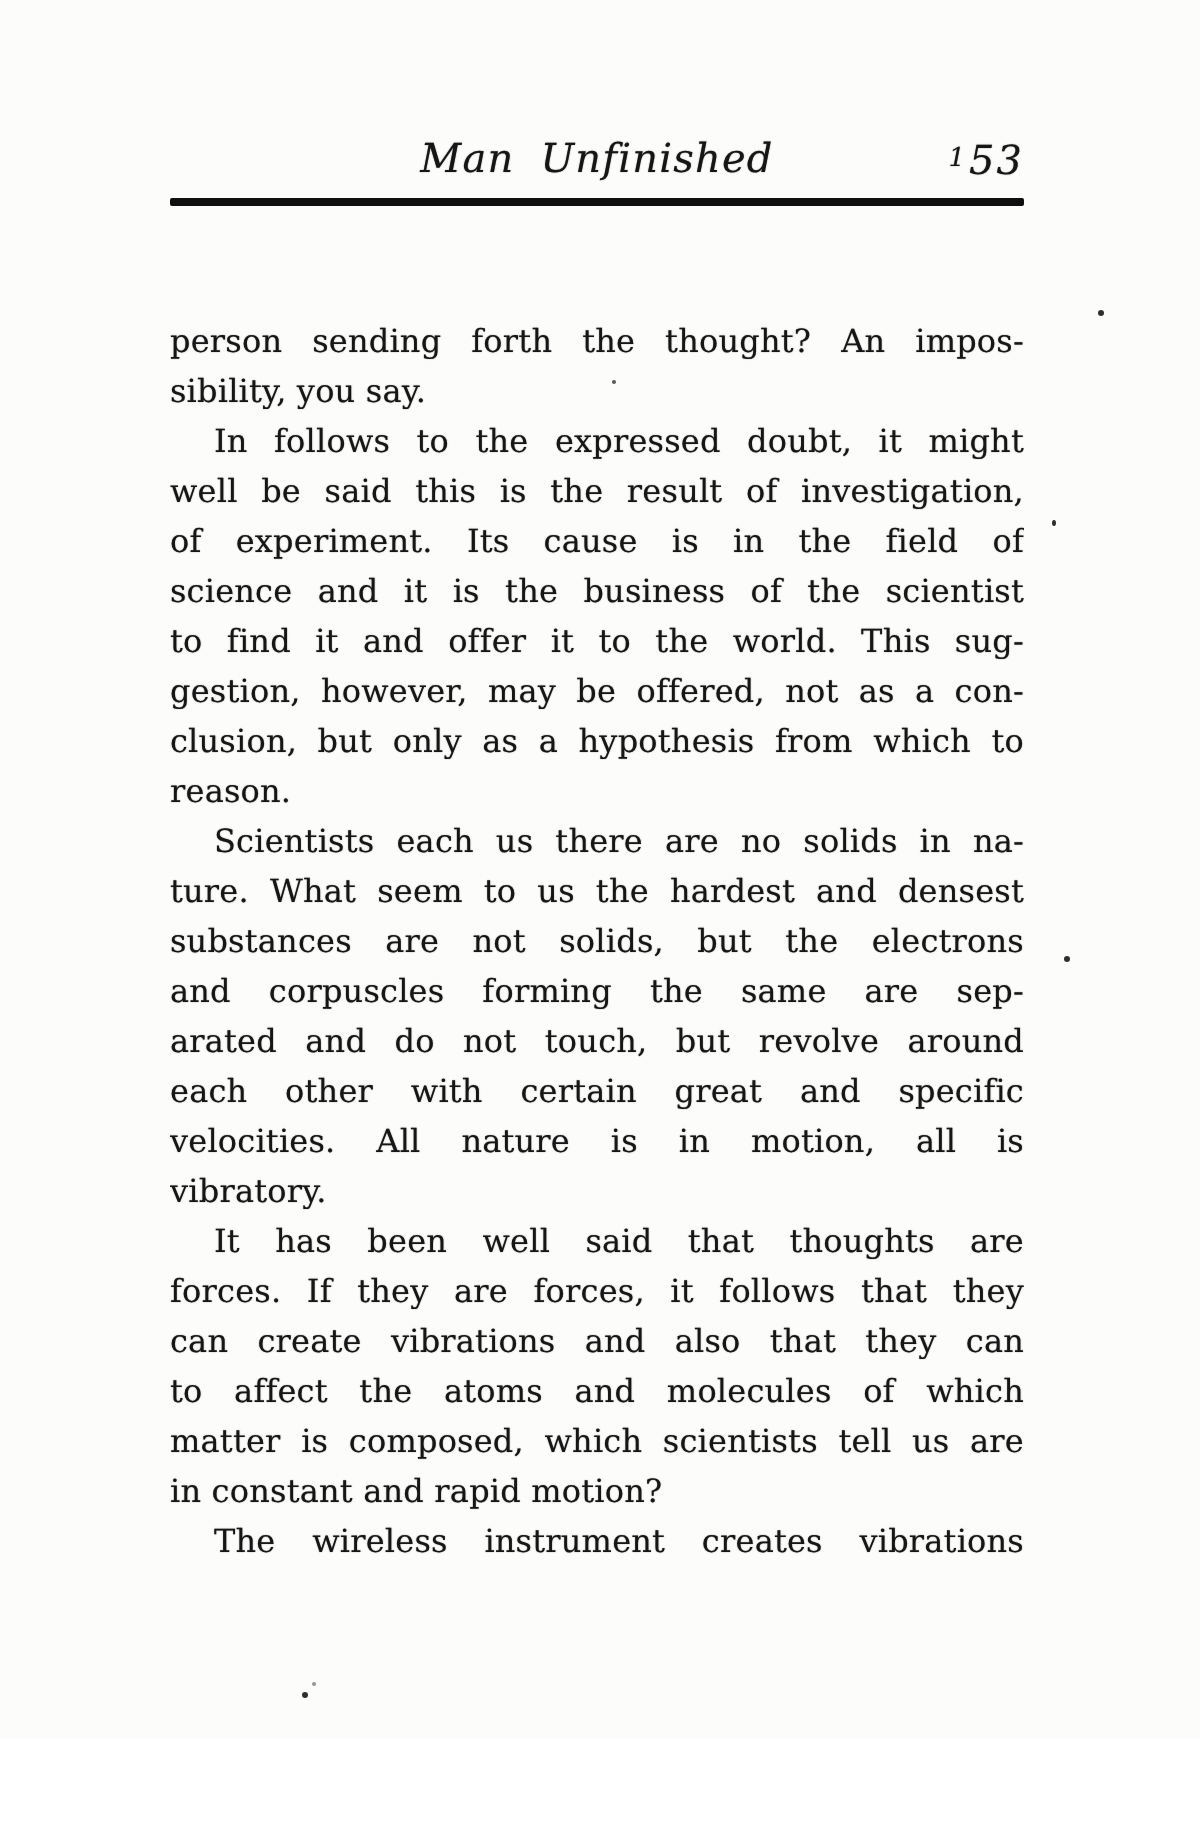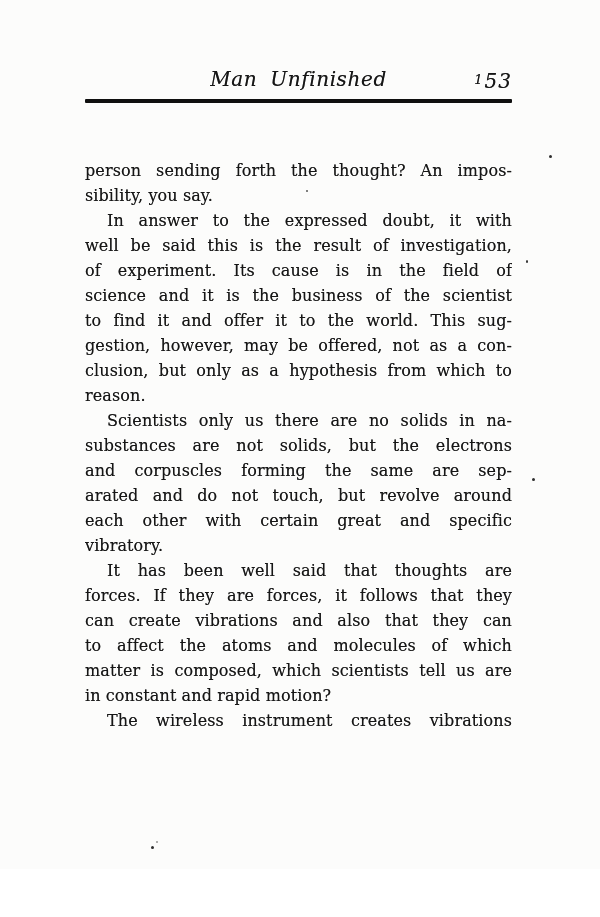--- a/index.html
+++ b/index.html
@@ -107,35 +107,37 @@
   </div>
 
   <div class="header-rule"></div>
 
   <div class="page-body">
       <div class="paragraph">
         <div class="text-line">person sending forth the thought?  An impos-</div>
         <div class="text-line no-justify">sibility, you say.</div>
       </div>
       <div class="paragraph">
-        <div class="text-line indent">In answer to the expressed doubt, it with</div>
+        <div class="text-line indent">In follows to the expressed doubt, it might</div>
         <div class="text-line">well be said this is the result of investigation,</div>
         <div class="text-line">of experiment.  Its cause is in the field of</div>
         <div class="text-line">science and it is the business of the scientist</div>
         <div class="text-line">to find it and offer it to the world.  This sug-</div>
         <div class="text-line">gestion, however, may be offered, not as a con-</div>
         <div class="text-line">clusion, but only as a hypothesis from which to</div>
         <div class="text-line no-justify">reason.</div>
       </div>
       <div class="paragraph">
-        <div class="text-line indent">Scientists only us there are no solids in na-</div>
+        <div class="text-line indent">Scientists each us there are no solids in na-</div>
+        <div class="text-line">ture.  What seem to us the hardest and densest</div>
         <div class="text-line">substances are not solids, but the electrons</div>
         <div class="text-line">and corpuscles forming the same are sep-</div>
         <div class="text-line">arated and do not touch, but revolve around</div>
         <div class="text-line">each other with certain great and specific</div>
+        <div class="text-line">velocities.  All nature is in motion, all is</div>
         <div class="text-line no-justify">vibratory.</div>
       </div>
       <div class="paragraph">
         <div class="text-line indent">It has been well said that thoughts are</div>
         <div class="text-line">forces.  If they are forces, it follows that they</div>
         <div class="text-line">can create vibrations and also that they can</div>
         <div class="text-line">to affect the atoms and molecules of which</div>
         <div class="text-line">matter is composed, which scientists tell us are</div>
         <div class="text-line no-justify">in constant and rapid motion?</div>
       </div>

